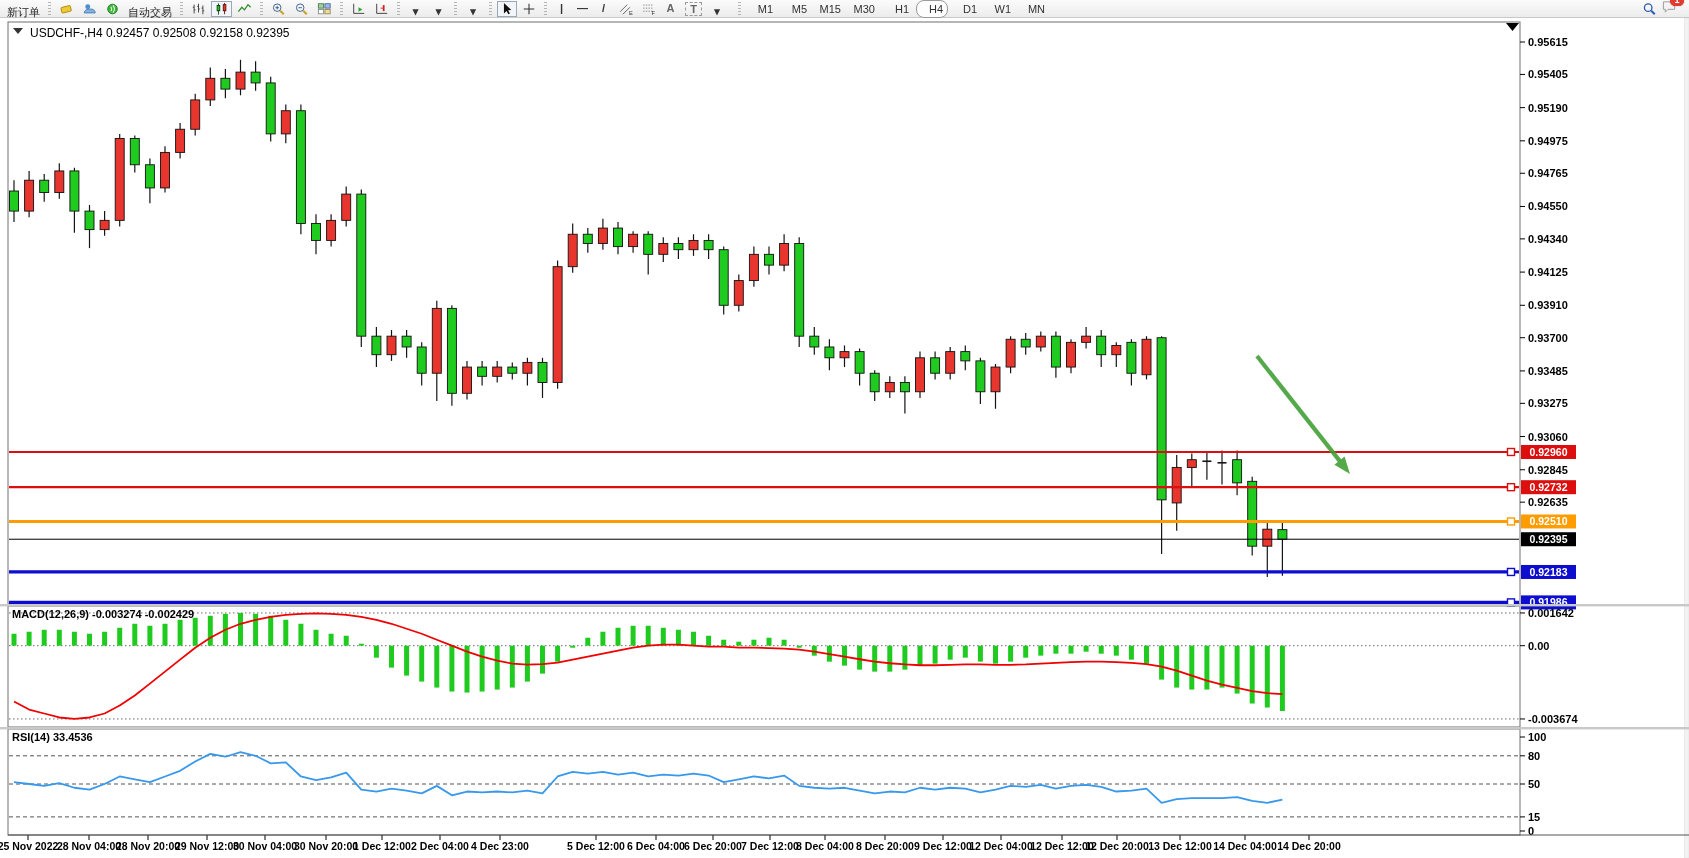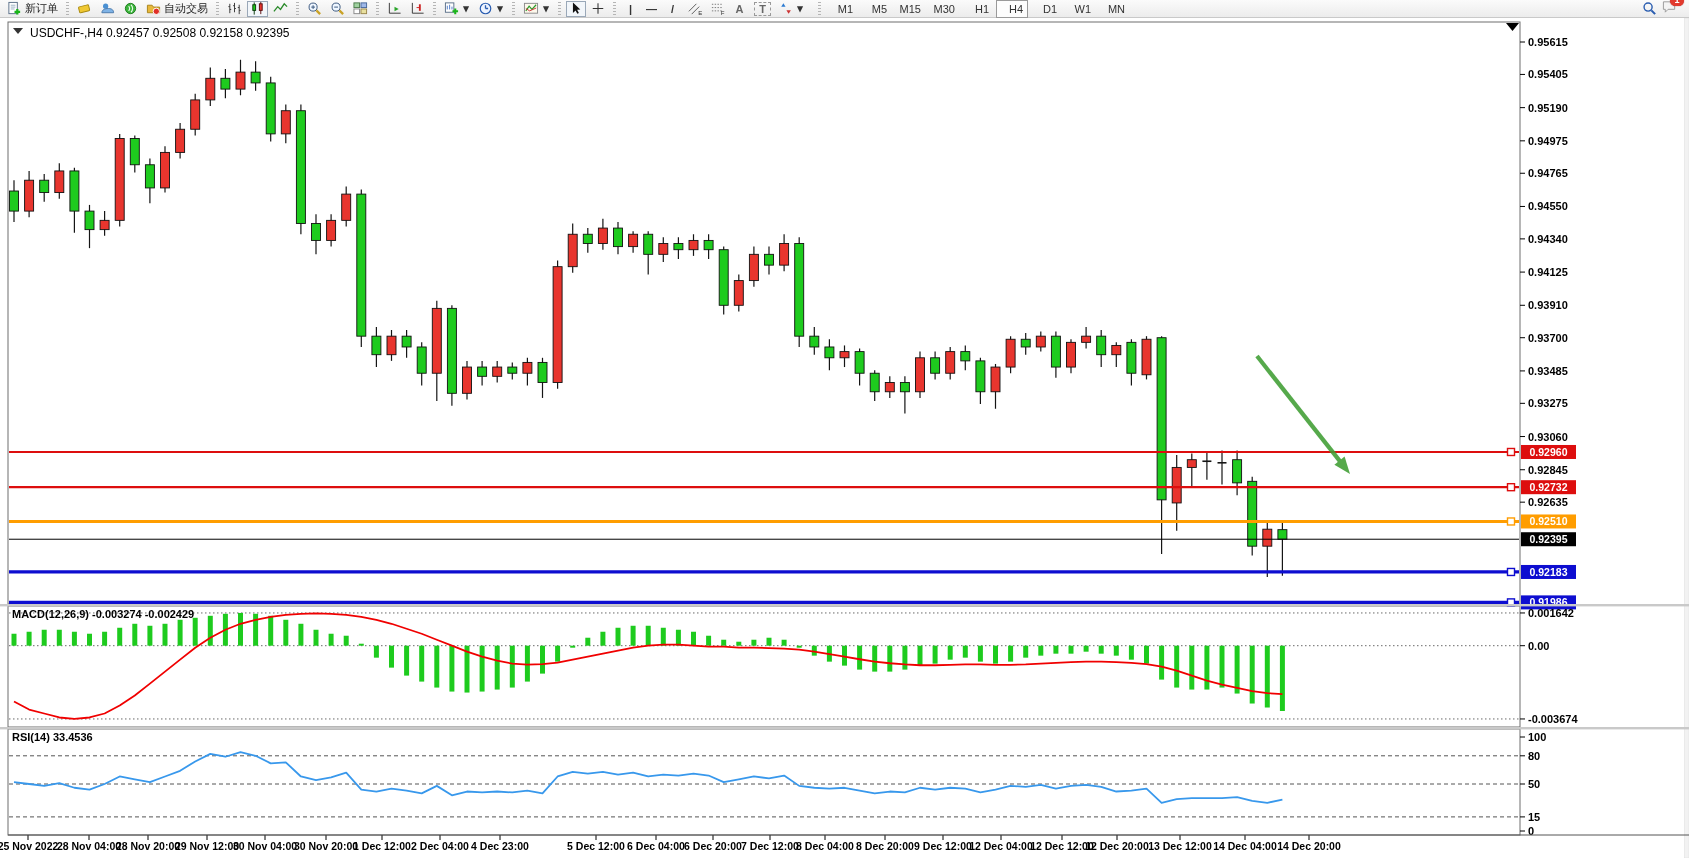--- a/index.html
+++ b/index.html
@@ -1,29 +1,29 @@
 <!DOCTYPE html>
 <html><head>
 <meta charset="utf-8">
 <style>
   html,body{margin:0;padding:0;width:1689px;height:858px;background:#fff;overflow:hidden;
     font-family:"Liberation Sans",sans-serif;}
   .toolbar{position:absolute;top:0;left:0;width:1689px;height:18px;box-sizing:border-box;
     background:linear-gradient(#fbfbfb,#ececec);border-bottom:1px solid #c9c9c9;
     display:flex;align-items:center;padding:0 3px;z-index:10;}
   .tbb{display:inline-flex;align-items:center;gap:3px;height:16px;padding:0 2px;margin:0 1px;
-    border:1px solid transparent;background:none;font:11px "Liberation Sans",sans-serif;color:#222;cursor:default;}
+    border:1px solid transparent;background:none;font:11px "Liberation Sans",sans-serif;color:#222;cursor:default;flex-direction:column;}
   .tbb.active{background:#f2f6fa;border-color:#9aa8b8;}
   .tbb svg{display:block;}
   .grip{width:3px;height:13px;margin:0 4px;
     background:repeating-linear-gradient(to bottom,#b5b5b5 0 1px,transparent 1px 3px);}
   .glyph{font-weight:700;font-size:11px;color:#333;width:13px;text-align:center;}
   .tf{min-width:22px;text-align:right;font:11px "Liberation Sans",sans-serif;color:#333;
     height:16px;line-height:16px;padding:0 4px;margin:0 1px;border:1px solid transparent;}
-  .tf.active{background:#fdfdfd;border-color:#9a9a9a;}
+  .tf.active{background:#fdfdfd;border-color:#9a9a9a;border-radius:8px;}
   .spacer{flex:1;}
   .bubble-wrap{position:relative;margin-right:8px;}
   .badge{position:absolute;top:-4px;right:-6px;background:#e23a2e;color:#fff;border-radius:8px;
     font:700 9px "Liberation Sans",sans-serif;min-width:8px;height:11px;line-height:11px;
     padding:0 3px;text-align:center;box-shadow:0 0 1px #922;}
   #chart-svg{position:absolute;top:18px;left:0;}
   text{font-family:"Liberation Sans",sans-serif;}
   .axis{font-size:11px;font-weight:700;fill:#000;}
   .date{font-size:10.5px;font-weight:600;fill:#000;}
   .title{font-size:12px;fill:#000;}

